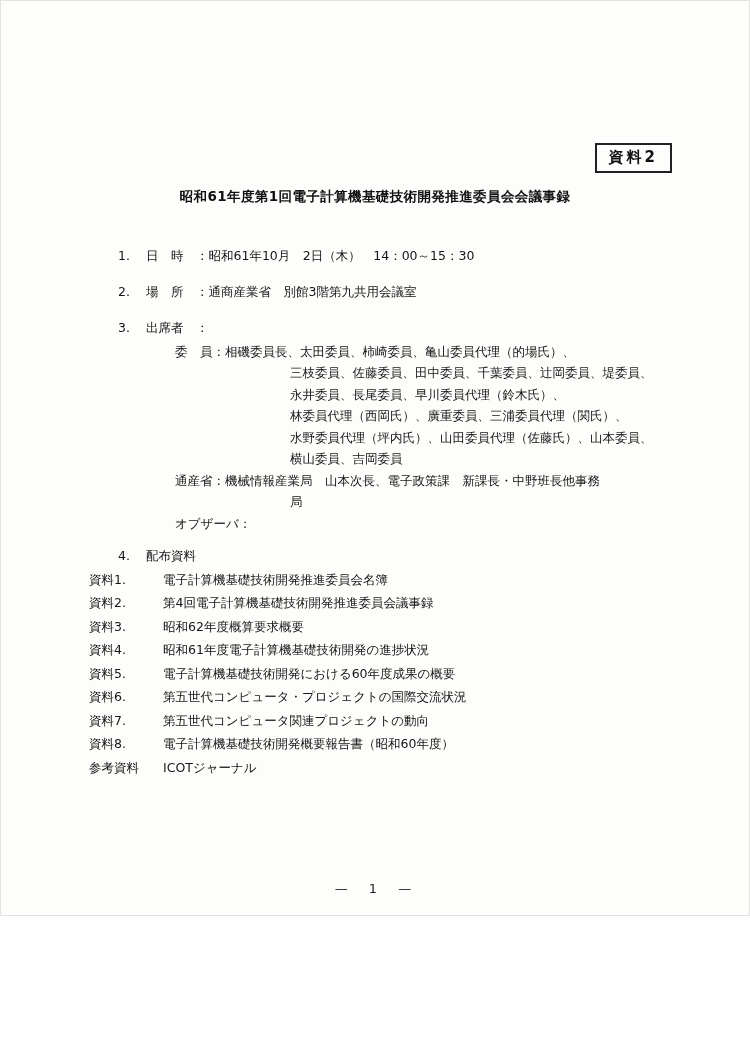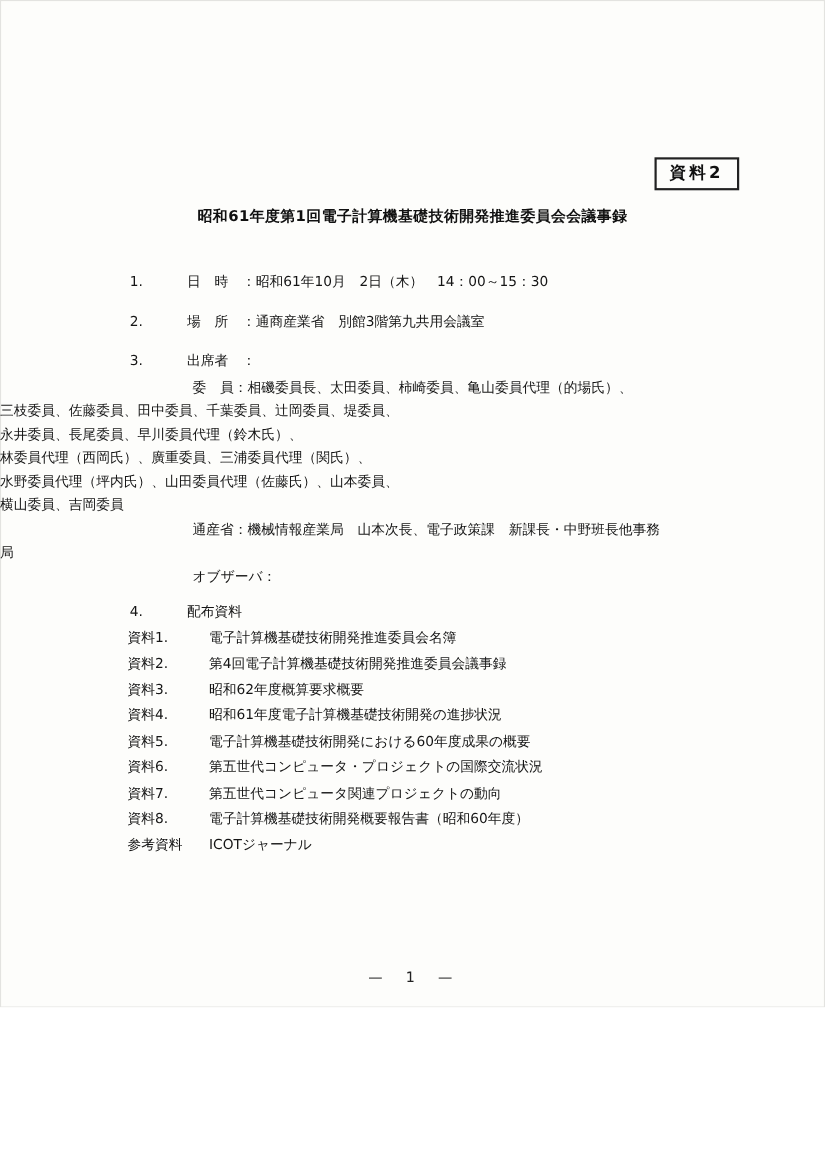--- a/index.html
+++ b/index.html
@@ -74,21 +74,20 @@
     white-space: pre;
   }
   .num {
     width: 28px;
     padding-left: 118px;
     box-sizing: content-box;
     flex: none;
   }
   .lbl {
     flex: none;
-    margin-left: 24px;
   }
   .val {
     flex: 1;
   }
 
   
   .sec1 .num, .sec2 .num, .sec3 .num, .sec4 .num { }
 
   .sec1 { margin-bottom: 23px; }
   .sec2 { margin-bottom: 24px; }
@@ -101,30 +100,31 @@
     white-space: pre;
   }
   .sub .k {
     padding-left: 175px;
     flex: none;
   }
   .sub .v {
     flex: 1;
   }
   .cont {
+    padding-left: 290px;
     margin-bottom: 9px;
     white-space: pre;
   }
   .attach-item {
     display: flex;
     margin-bottom: 11px;
     white-space: pre;
   }
   .attach-item .ak {
-    padding-left: 116px;
+    padding-left: 89px;
     width: 74px;
     box-sizing: content-box;
     flex: none;
   }
   .attach-item .av {
     flex: 1;
   }
 
   .page-number {
     position: absolute;

